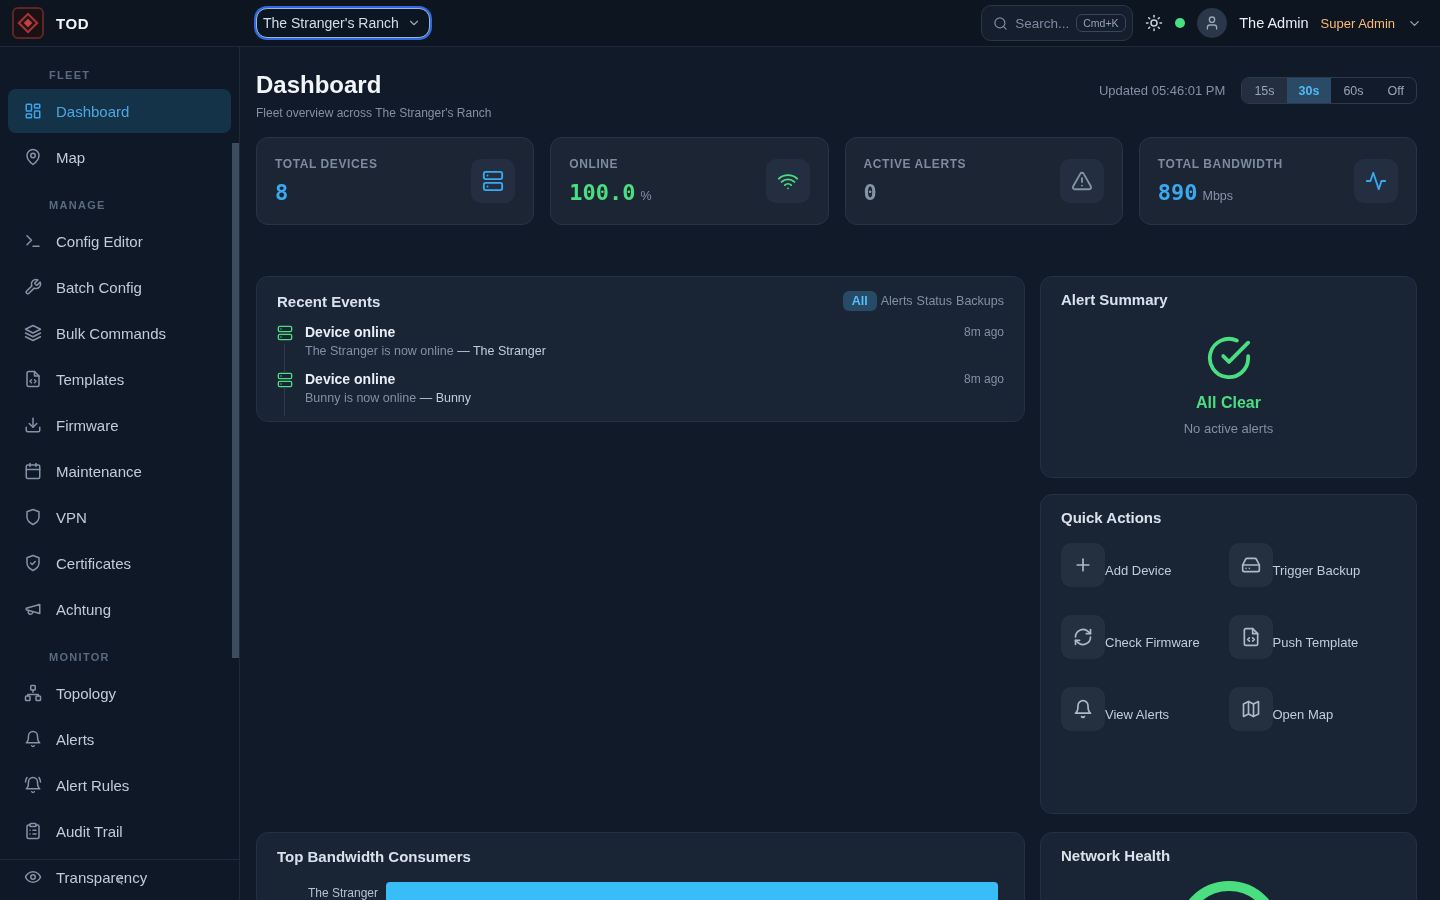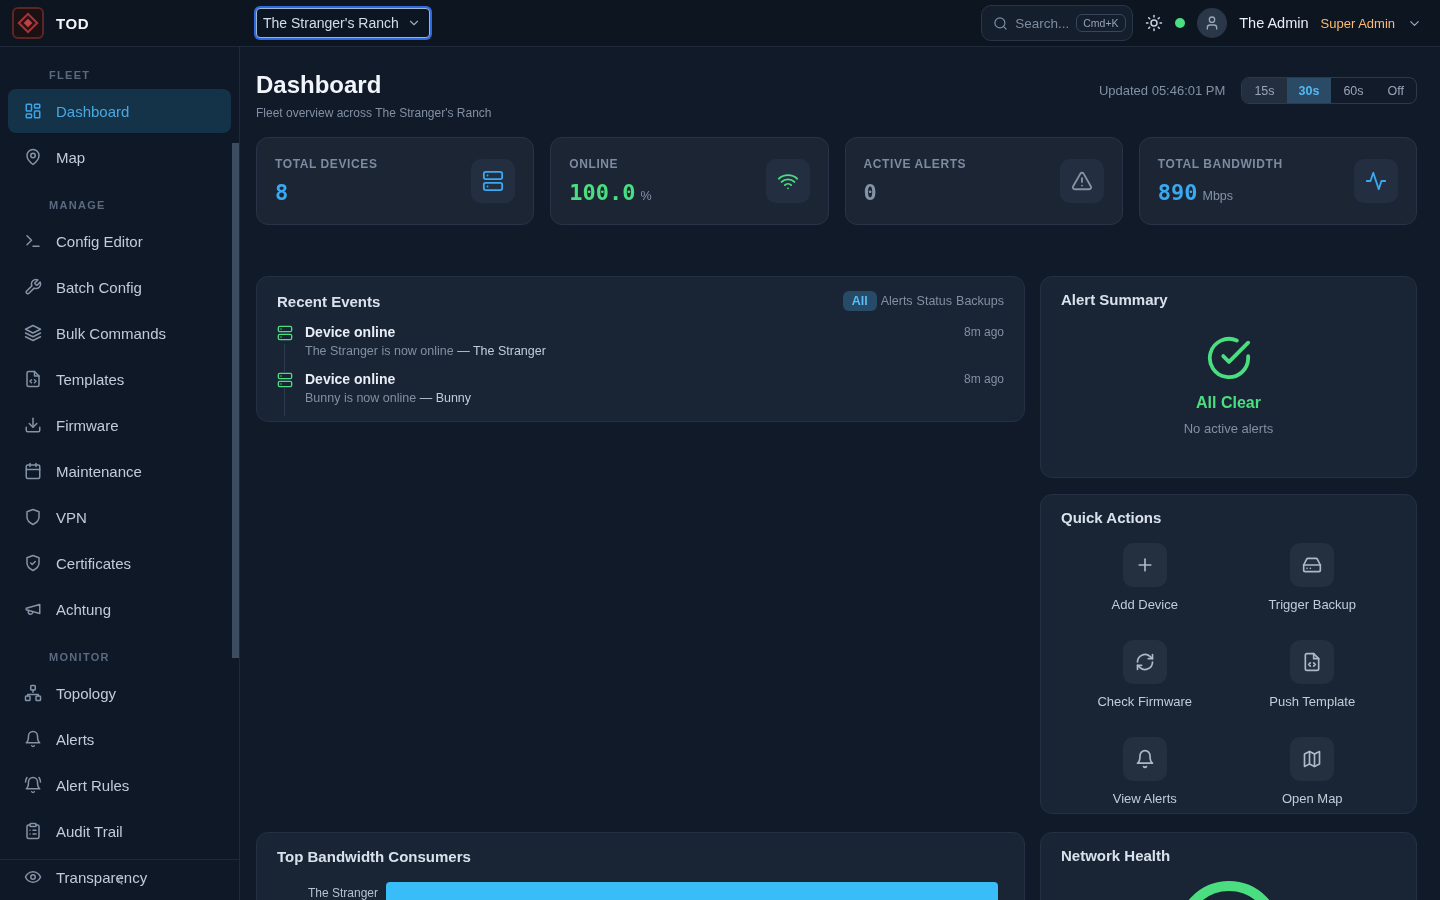--- a/index.html
+++ b/index.html
@@ -19,21 +19,21 @@
   }
   .brand { width:240px; display:flex; align-items:center; gap:12px; padding-left:12px; flex:none; }
   .logo { width:32px; height:32px; border-radius:6px; background:#1a1114; border:2px solid #5d2626; position:relative; flex:none; }
   .logo .diamond { position:absolute; left:50%; top:50%; width:15px; height:15px; transform:translate(-50%,-50%) rotate(45deg); border:2px solid #a83434; background:#27141a; }
   .logo .core { position:absolute; left:50%; top:50%; width:6px; height:6px; transform:translate(-50%,-50%) rotate(45deg); background:#c24242; }
   .brand-name { font-size:15px; font-weight:700; letter-spacing:.6px; color:#f2f6fb; }
 
   .org-select {
     margin-left:16px; height:30px; display:flex; align-items:center; gap:8px;
     background:#0c1522; border:1px solid #9db4d0; box-shadow:0 0 0 2px #2f6ae0;
-    border-radius:4px; padding:0 8px 0 6px; color:#d3dce8; font-size:14px; cursor:pointer;
+    border-radius:11px; padding:0 8px 0 6px; color:#d3dce8; font-size:14px; cursor:pointer;
   }
   .org-select .i { width:14px; height:14px; color:#9aa8bb; }
 
   .topbar-right { margin-left:auto; display:flex; align-items:center; gap:12px; padding-right:18px; }
   .search-box {
     width:152px; height:36px; border:1px solid #283649; background:#141e2c; border-radius:10px;
     display:flex; align-items:center; gap:7px; padding:0 8px 0 11px; cursor:text;
   }
   .search-box .i { width:15px; height:15px; color:#7c8ba0; flex:none; }
   .search-ph { font-size:13.5px; color:#7c8ba0; flex:1; white-space:nowrap; }
@@ -130,21 +130,21 @@
   .alert-panel { height:202px; padding:14px 20px; display:flex; flex-direction:column; }
   .alert-center { flex:1; display:flex; flex-direction:column; align-items:center; justify-content:center; }
   .check-icon { color:#4ade80; }
   .check-icon .i { width:46px; height:46px; stroke-width:2.2; }
   .alert-status { margin-top:13px; font-size:16px; font-weight:700; color:#4ade80; }
   .alert-detail { margin-top:9px; font-size:13px; color:#8290a3; }
 
   
   .qa-panel { margin-top:16px; height:320px; padding:14px 20px; }
   .qa-grid { margin-top:16px; display:grid; grid-template-columns:1fr 1fr; row-gap:28px; }
-  .qa-item { display:flex; flex-direction:column; align-items:center; cursor:pointer; }
+  .qa-item { display:flex; flex-direction:row; align-items:center; cursor:pointer; }
   .qa-tile { width:44px; height:44px; border-radius:10px; background:#242f3f; display:flex; align-items:center; justify-content:center; color:#aeb9c8; }
   .qa-tile .i { width:20px; height:20px; }
   .qa-label { margin-top:10px; font-size:13px; color:#c2ccd9; }
 
   
   .nh-panel { margin-top:18px; height:280px; padding:14px 20px; position:relative; }
   .nh-ring {
     position:absolute; left:50%; top:48px; transform:translateX(-50%);
     width:104px; height:104px; border-radius:50%; border:10px solid #4ade80;
     display:flex; align-items:center; justify-content:center;

